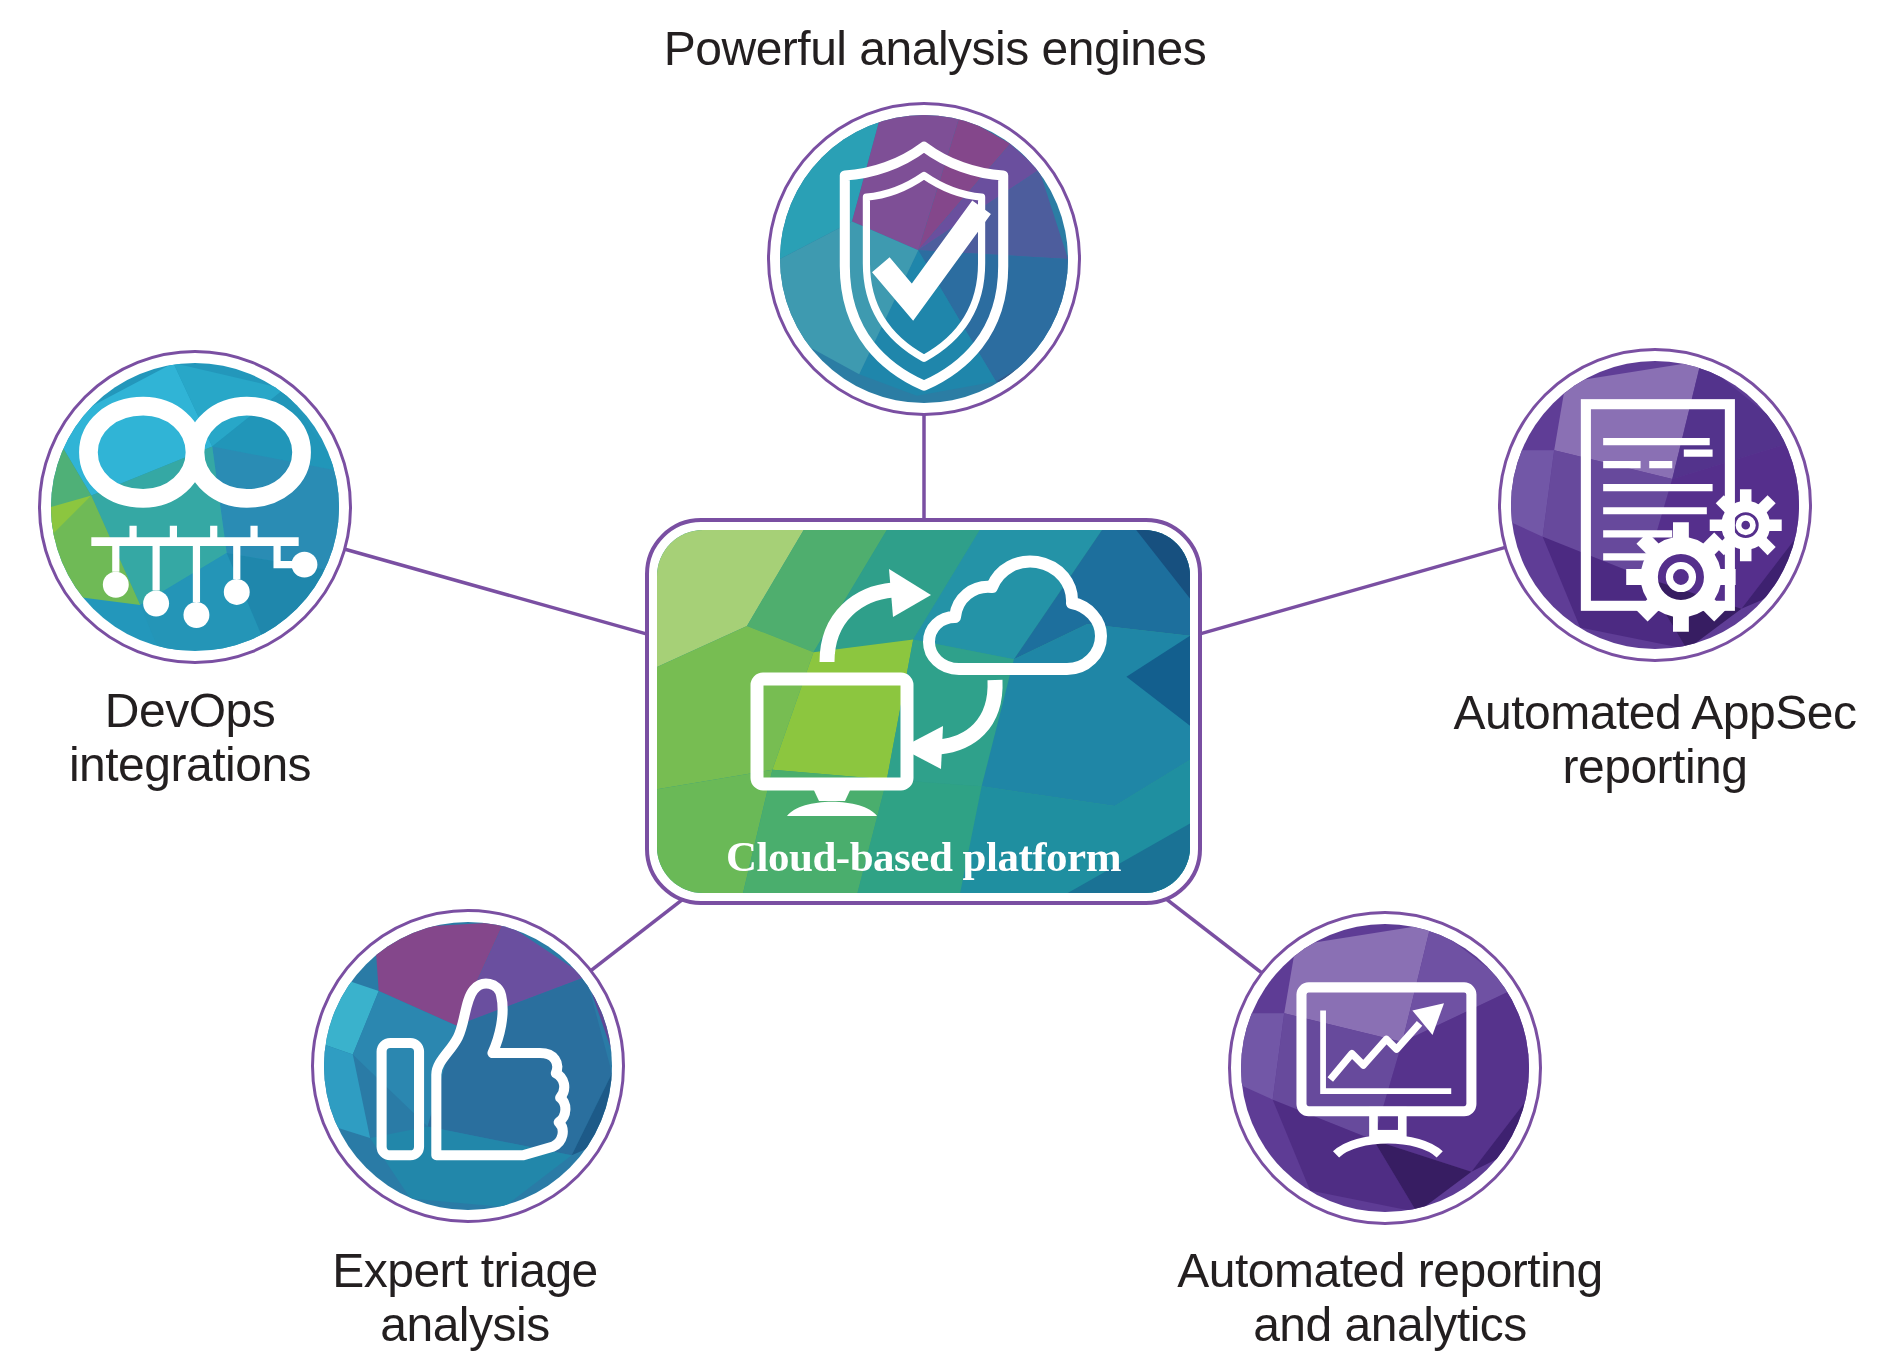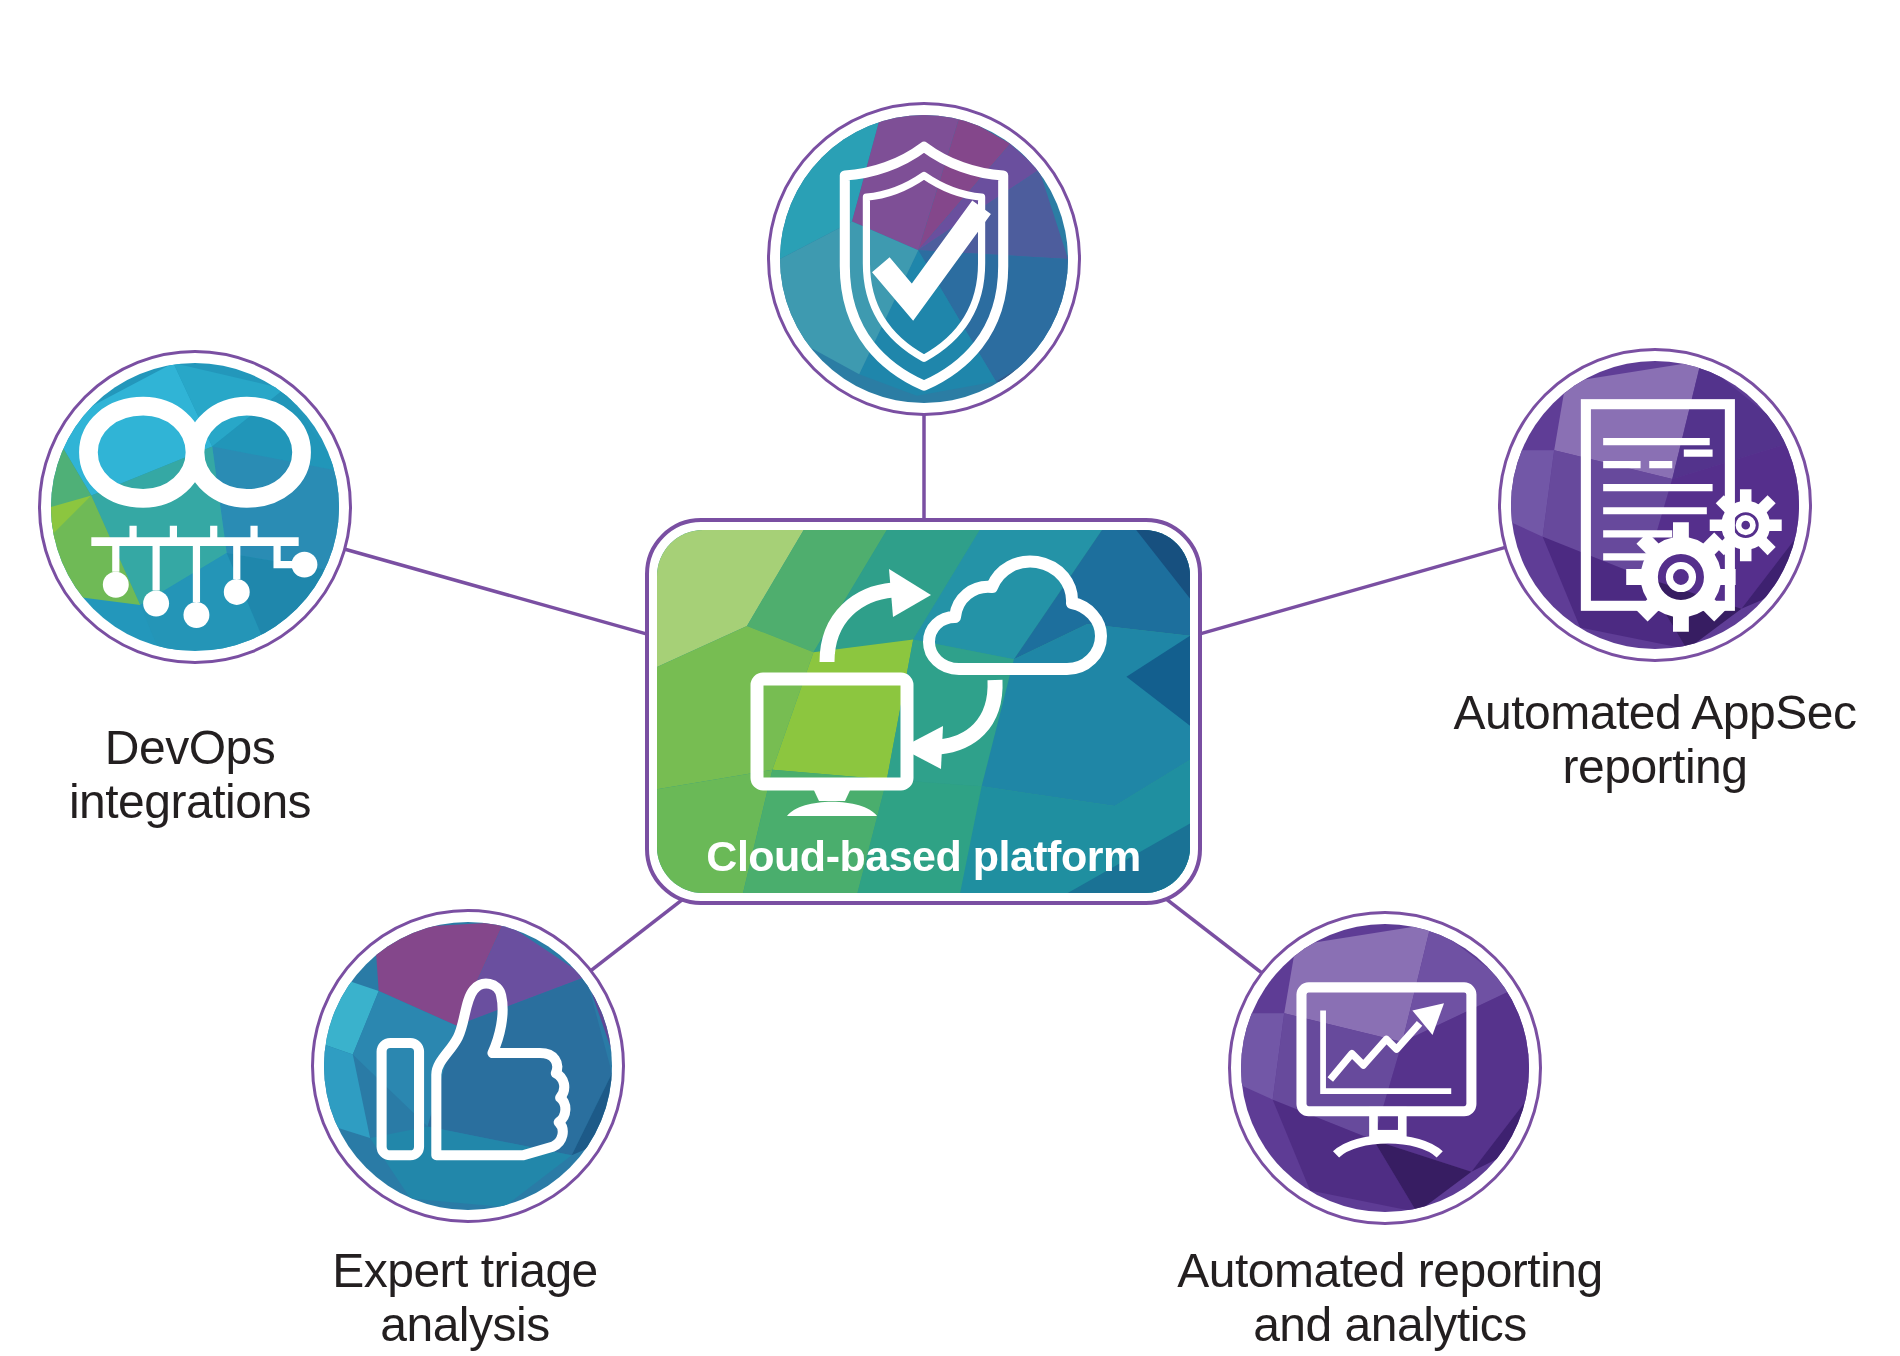--- a/index.html
+++ b/index.html
@@ -14,21 +14,21 @@
     background:#ffffff;box-sizing:border-box;
   }
   .disc{position:absolute;inset:10px;border-radius:50%;overflow:hidden;}
   .disc svg{width:100%;height:100%;display:block;}
   .label{
     position:absolute;z-index:3;text-align:center;
     font-size:48px;line-height:1.13;letter-spacing:-0.5px;color:#231f20;
   }
   .center-box{
     position:absolute;left:645px;top:518px;width:557px;height:387px;z-index:2;
-    border:4px solid #7a4fa2;border-radius:56px;background:#ffffff;box-sizing:border-box;
+    border:4px solid #7a4fa2;border-radius:56px;background:#ffffff;box-sizing:border-box;font-family:Liberation Serif, serif;
   }
   .box-fill{position:absolute;inset:8px;border-radius:46px;overflow:hidden;}
   .box-bg{position:absolute;left:0;top:0;width:100%;height:100%;}
   .box-icon{position:absolute;left:70px;top:10px;width:420px;height:290px;}
   .box-title{
     position:absolute;left:0;right:0;bottom:12px;text-align:center;
     color:#ffffff;font-weight:bold;font-size:43px;letter-spacing:-0.5px;
   }
   .icon-stroke{fill:none;stroke:#ffffff;}
 </style>
@@ -63,20 +63,21 @@
           <polygon points="150,185 200,155 170,190" fill="#35598c"></polygon>
         </g>
         <g class="icon">
           <path class="icon-stroke" stroke-width="7" stroke-linejoin="round" d="M100 22 C 84 34 64 41 45 42 L45 105 C45 152 73 176 100 188 C127 176 155 152 155 105 L155 42 C136 41 116 34 100 22 Z"></path>
           <path class="icon-stroke" stroke-width="5" stroke-linejoin="round" d="M100 42 C 87 51 73 56 60 57 L60 103 C60 139 80 158 100 169 C120 158 140 139 140 103 L140 57 C127 56 113 51 100 42 Z"></path>
           <polyline class="icon-stroke" stroke-width="16" points="70,104 92,130 140,64"></polyline>
         </g>
       </svg>
     </div>
   </div>
+  <div class="label" style="left:435px;top:22px;width:1000px">Powerful analysis engines</div>
 
   <div class="node circle" style="left:38px;top:350px">
     <div class="disc">
       <svg viewBox="0 0 200 200">
         <g>
           <rect x="0" y="0" width="200" height="200" fill="#2397bb"></rect>
           <polygon points="0,45 85,0 112,58 28,92" fill="#30b4d6"></polygon>
           <polygon points="85,0 162,18 112,58" fill="#28a7c8"></polygon>
           <polygon points="162,18 200,75 112,58" fill="#2196b9"></polygon>
           <polygon points="112,58 200,75 200,145 122,132" fill="#2a8cb4"></polygon>
@@ -103,21 +104,21 @@
           </g>
           <circle cx="45" cy="154" r="9" fill="#ffffff"></circle>
           <circle cx="73" cy="167" r="9" fill="#ffffff"></circle>
           <circle cx="101" cy="175" r="9" fill="#ffffff"></circle>
           <circle cx="129" cy="159" r="9" fill="#ffffff"></circle>
           <circle cx="176" cy="140" r="9" fill="#ffffff"></circle>
         </g>
       </svg>
     </div>
   </div>
-  <div class="label" style="left:30px;top:721px;width:320px">DevOps integrations</div>
+  <div class="label" style="left:30px;top:684px;width:320px">DevOps integrations</div>
 
   <div class="node circle" style="left:1498px;top:348px">
     <div class="disc">
       <svg viewBox="0 0 200 200">
         <g>
           <rect x="0" y="0" width="200" height="200" fill="#5f3d96"></rect>
           <polygon points="38,15 132,0 112,82 30,62" fill="#8a70b4"></polygon>
           <polygon points="132,0 200,55 112,82" fill="#53338c"></polygon>
           <polygon points="150,8 200,55 200,25" fill="#3b1f68"></polygon>
           <polygon points="0,62 30,62 22,122 0,112" fill="#7257a7"></polygon>

